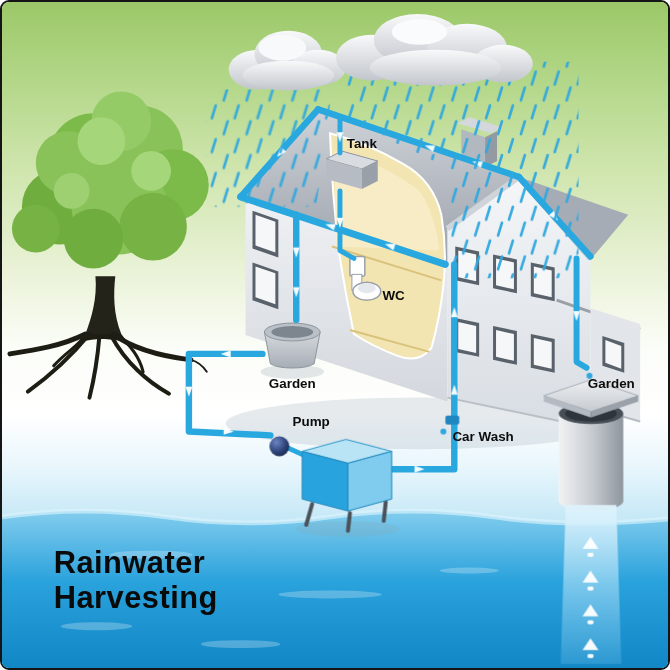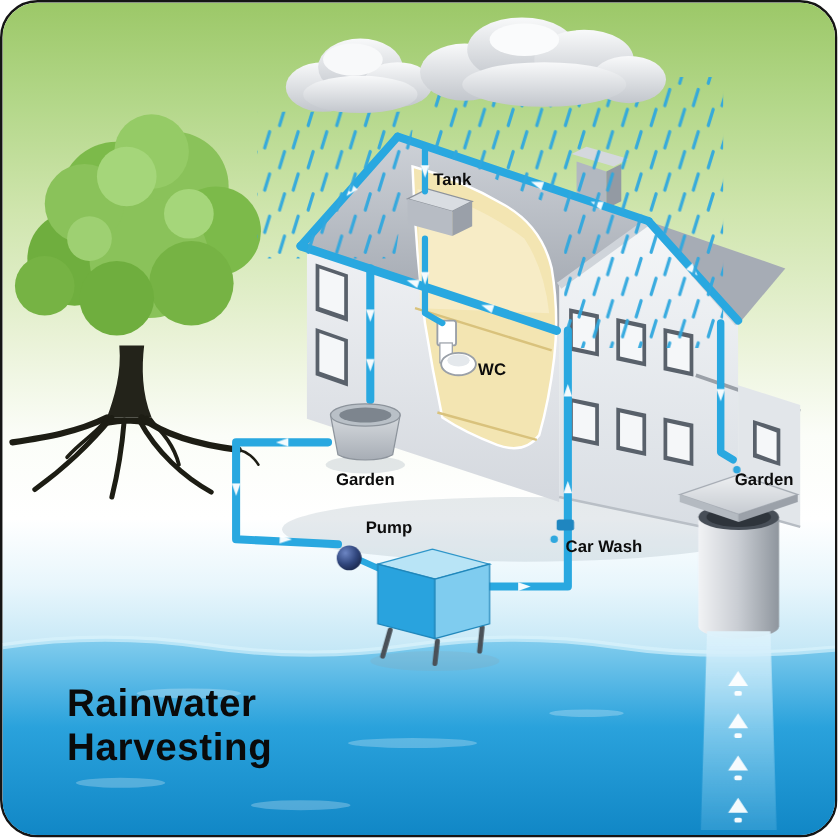--- a/index.html
+++ b/index.html
@@ -1,18 +1,18 @@
 <!DOCTYPE html>
 <html><head>
 <meta charset="utf-8">
 <style>
   html,body{margin:0;padding:0;background:#ffffff;}
   .frame{
     position:relative;width:670px;height:670px;box-sizing:border-box;
-    border:2px solid #151515;border-radius:30px;overflow:hidden;background:#fff;
+    border:2px solid #151515;border-radius:9px;overflow:hidden;background:#fff;
   }
   svg{display:block;}
   .lbl{font:700 13.5px "Liberation Sans", sans-serif;fill:#0c0c0c;}
   .ttl{font:700 31px "Liberation Sans", sans-serif;fill:#0a0a0a;letter-spacing:.5px;}
 </style>
 </head>
 <body>
 
 <div class="frame">
 <svg width="666" height="666" viewBox="0 0 670 670">

